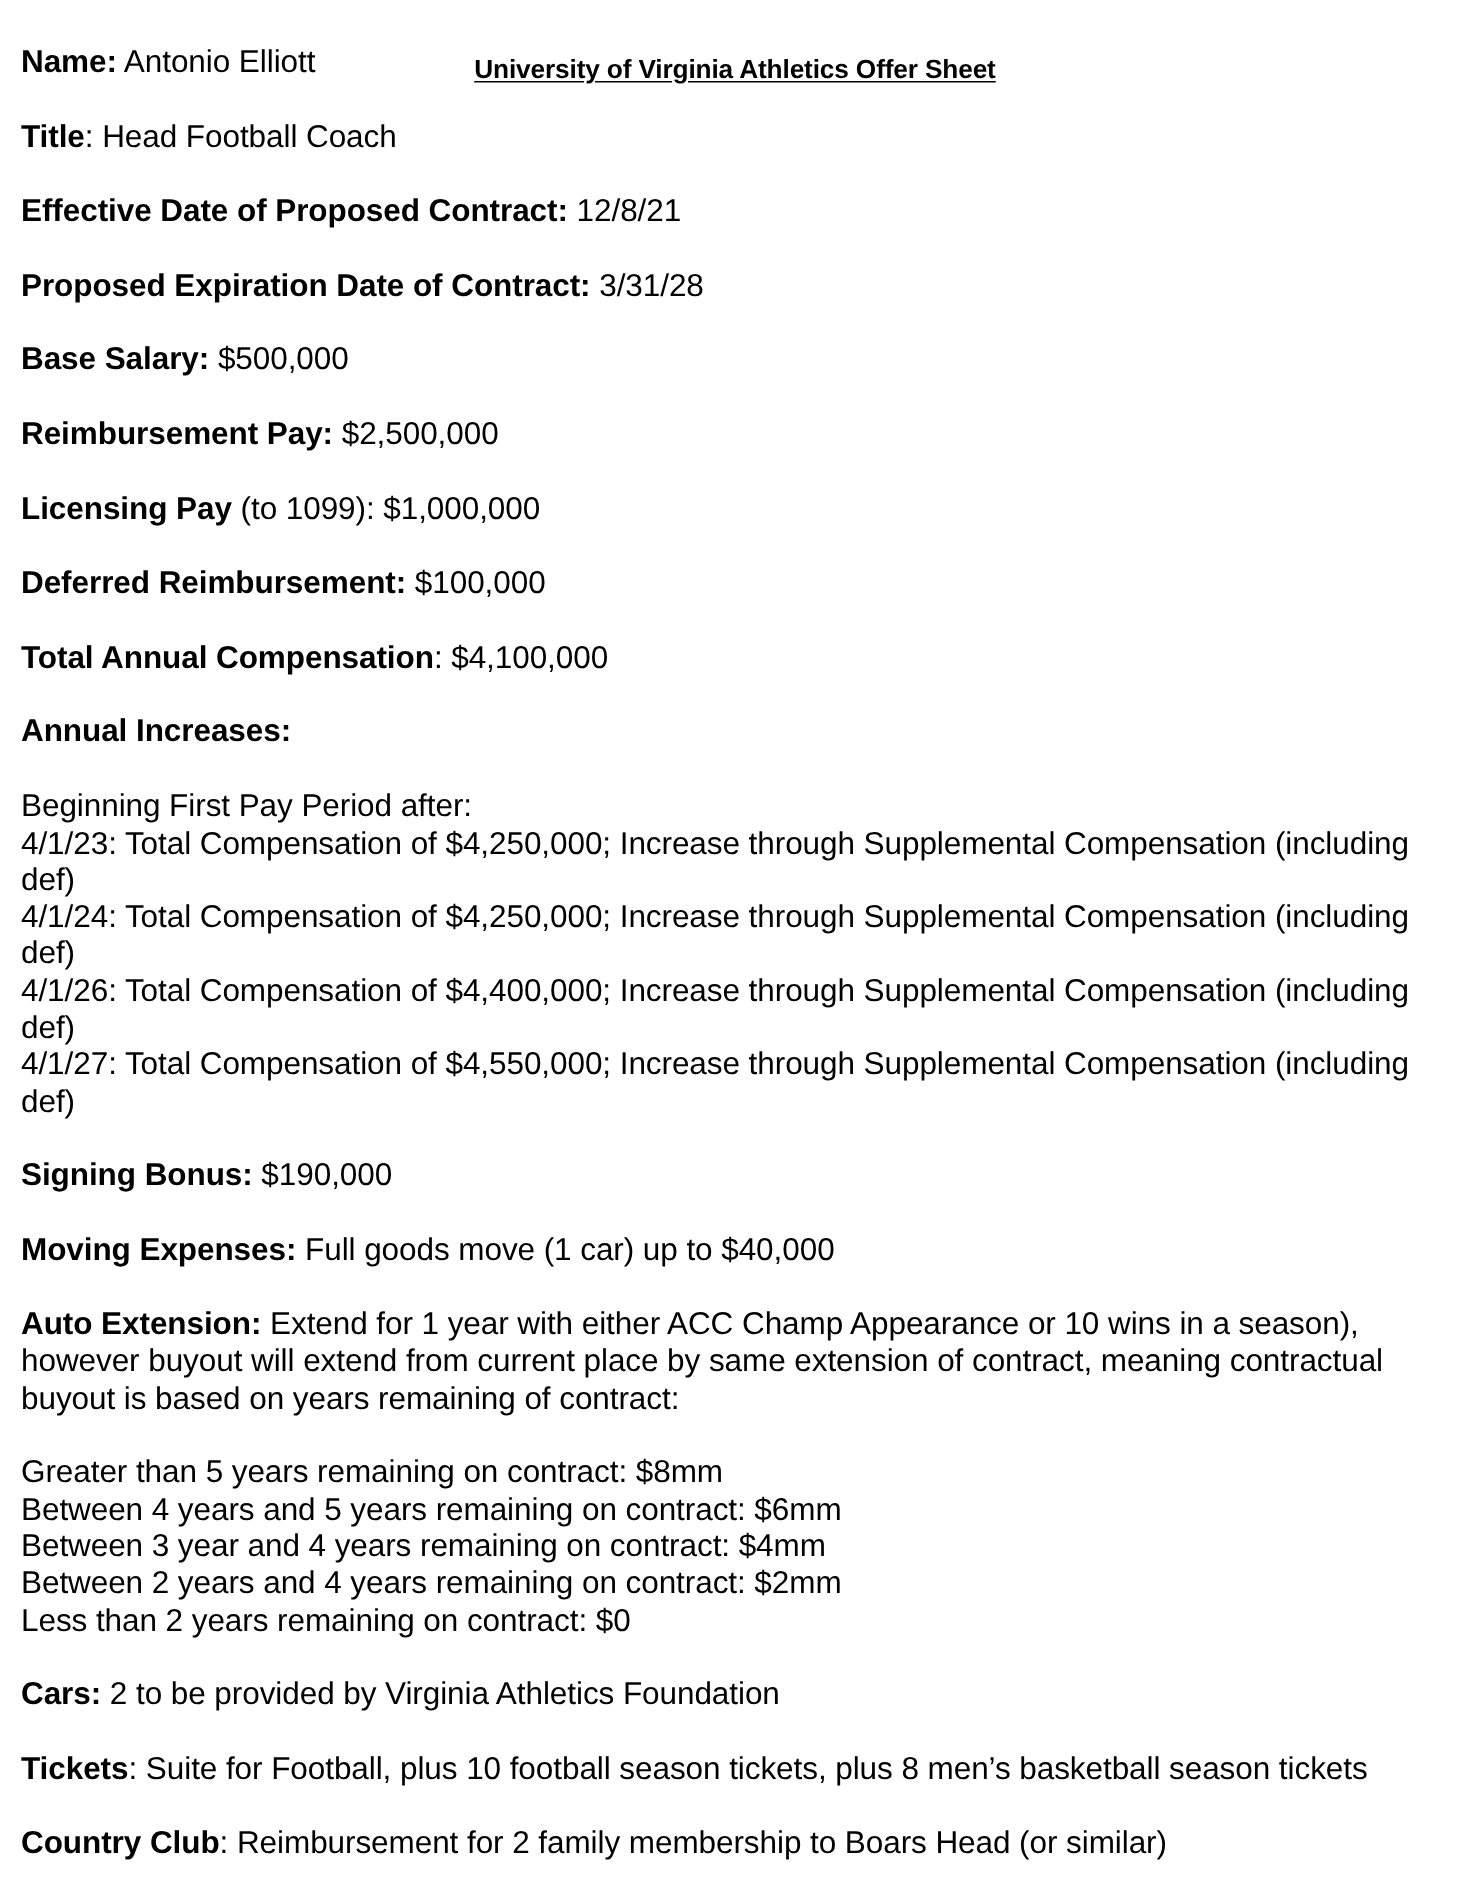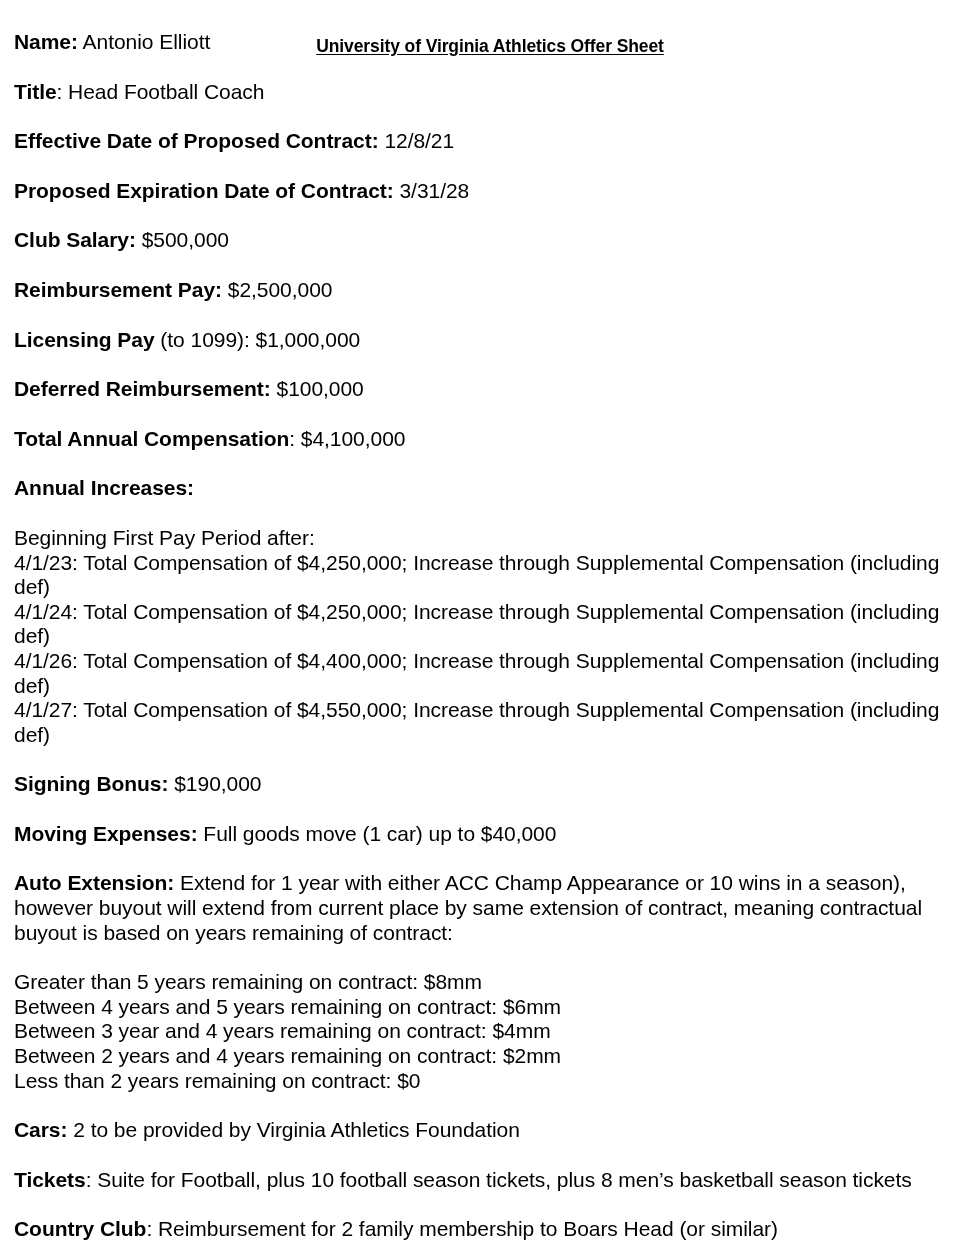--- a/index.html
+++ b/index.html
@@ -88,21 +88,21 @@
 
     <p class="para">
       <span class="lbl">Effective Date of Proposed Contract:</span><span> 12/8/21</span>
     </p>
 
     <p class="para">
       <span class="lbl">Proposed Expiration Date of Contract:</span><span> 3/31/28</span>
     </p>
 
     <p class="para">
-      <span class="lbl">Club Salary:</span><span> $500,000</span>
+      <span class="lbl">Base Salary:</span><span> $500,000</span>
     </p>
 
     <p class="para">
       <span class="lbl">Reimbursement Pay:</span><span> $2,500,000</span>
     </p>
 
     <p class="para">
       <span class="lbl">Licensing Pay</span><span> (to 1099): $1,000,000</span>
     </p>
 

